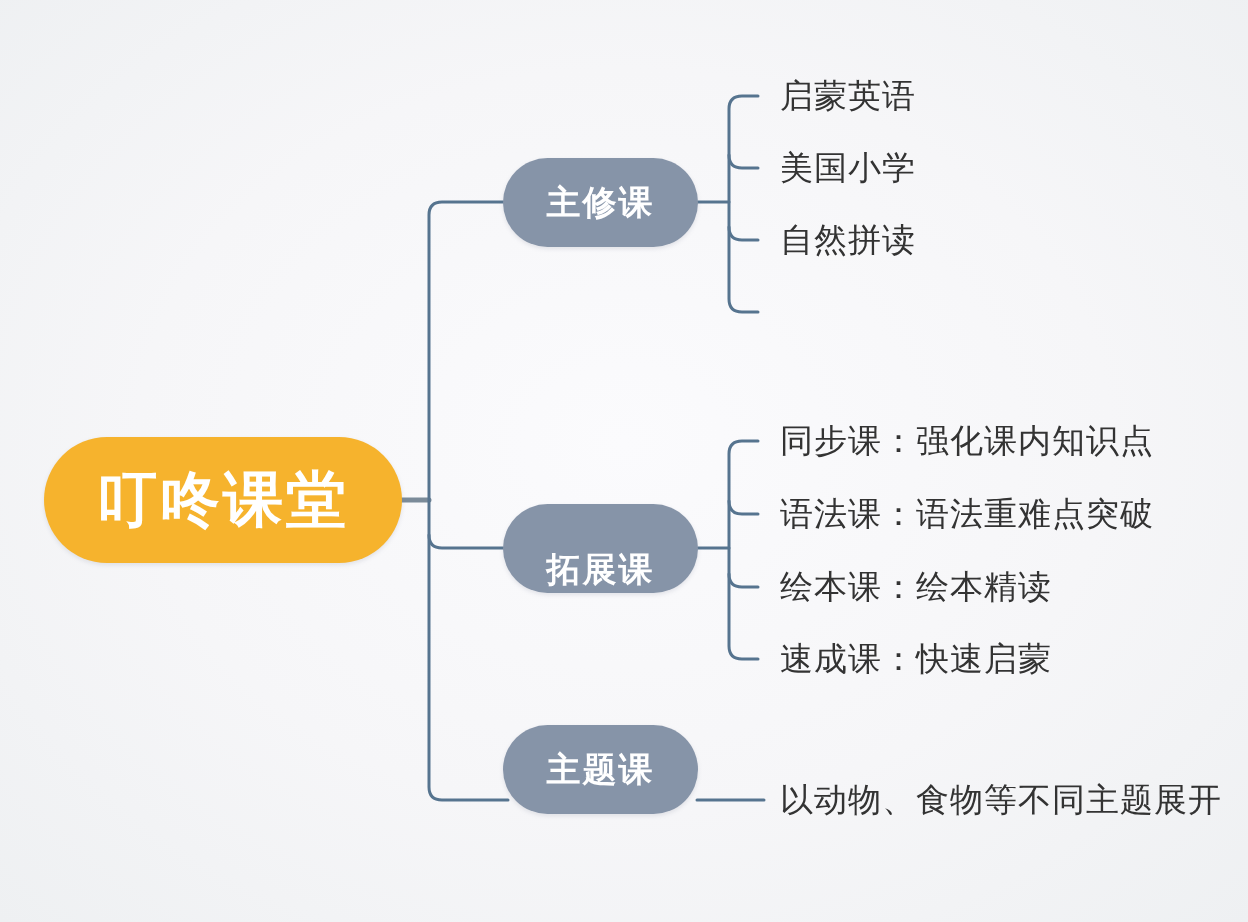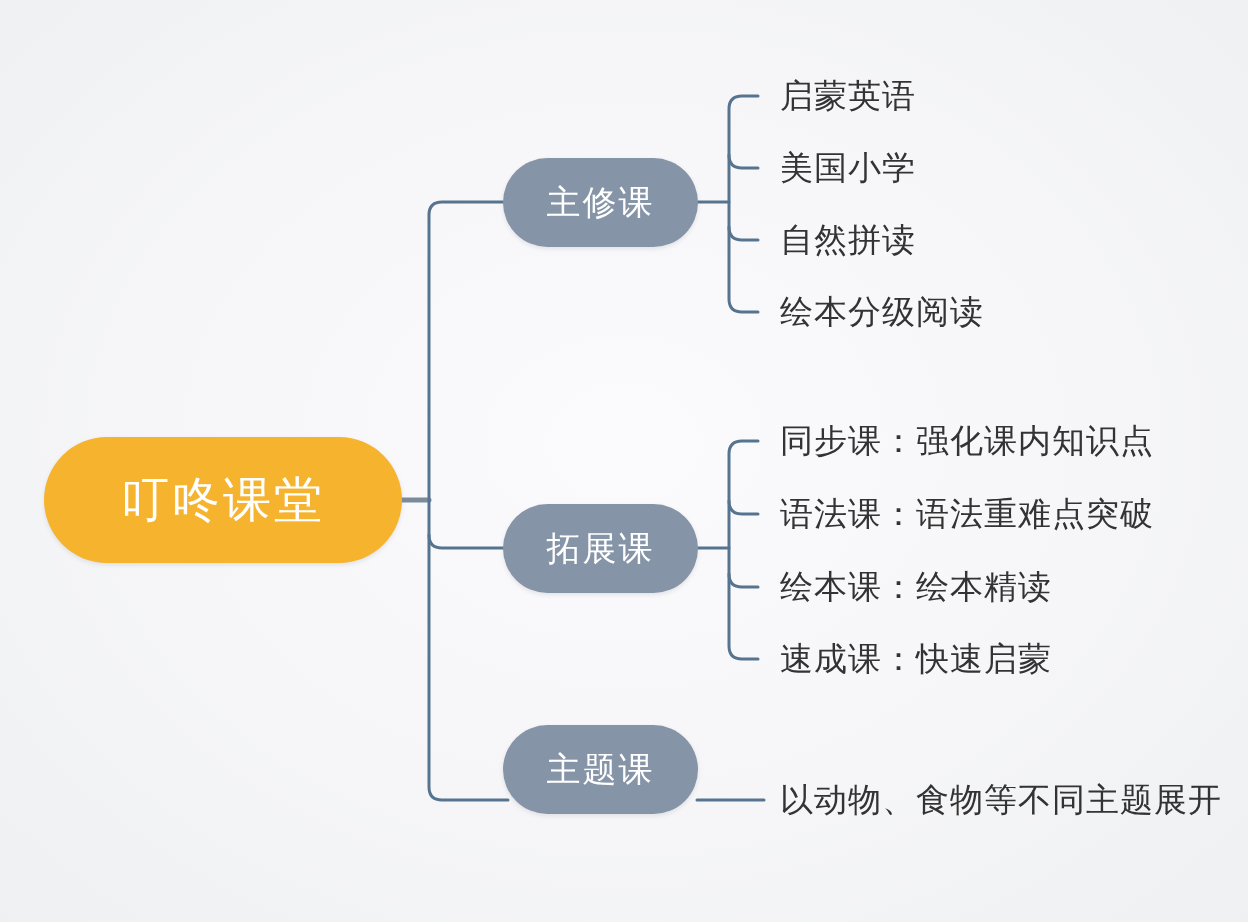--- a/index.html
+++ b/index.html
@@ -39,42 +39,42 @@
   svg.connectors path.root-stub {
     stroke: #7b8b99;
     stroke-width: 5;
   }
   .node {
     position: absolute;
     display: flex;
     align-items: center;
     justify-content: center;
     color: var(--node-text);
-    font-weight: normal;
+    font-weight: bold;
     text-align: center;
     box-shadow: 0 2px 4px rgba(120,130,150,0.18);
   }
   .node.root {
     left: 44px; top: 437px;
     width: 358px; height: 126px;
     border-radius: 63px;
     background: var(--root-fill);
-    font-size: 48px;
+    font-size: 60px;
     letter-spacing: 3px;
   }
   .node.branch {
     left: 503px;
     width: 195px; height: 89px;
     border-radius: 45px;
     background: var(--branch-fill);
     font-size: 34px;
     letter-spacing: 2px;
   }
   .node.branch.b1 { top: 158px; }
-  .node.branch.b2 { top: 504px; }
+  .node.branch.b2 { top: 504px; align-items: flex-end; }
   .node.branch.b3 { top: 725px; align-items: center; }
   .leaf {
     position: absolute;
     left: 780px;
     transform: translateY(-50%);
     font-size: 33px;
     color: var(--leaf-text);
     white-space: nowrap;
     letter-spacing: 1px;
   }
@@ -115,21 +115,20 @@
   <div class="node branch b2">
     <span>拓展课</span>
   </div>
   <div class="node branch b3">
     <span>主题课</span>
   </div>
 
   <div class="leaf" style="top:96px">启蒙英语</div>
   <div class="leaf" style="top:168px">美国小学</div>
   <div class="leaf" style="top:240px">自然拼读</div>
-  <div class="leaf" style="top:312px">绘本分级阅读</div>
 
   <div class="leaf" style="top:441px">同步课：强化课内知识点</div>
   <div class="leaf" style="top:514px">语法课：语法重难点突破</div>
   <div class="leaf" style="top:659px">速成课：快速启蒙</div>
   <div class="leaf" style="top:587px">绘本课：绘本精读</div>
 
   <div class="leaf" style="top:800px">以动物、食物等不同主题展开</div>
 
 </div>
 

